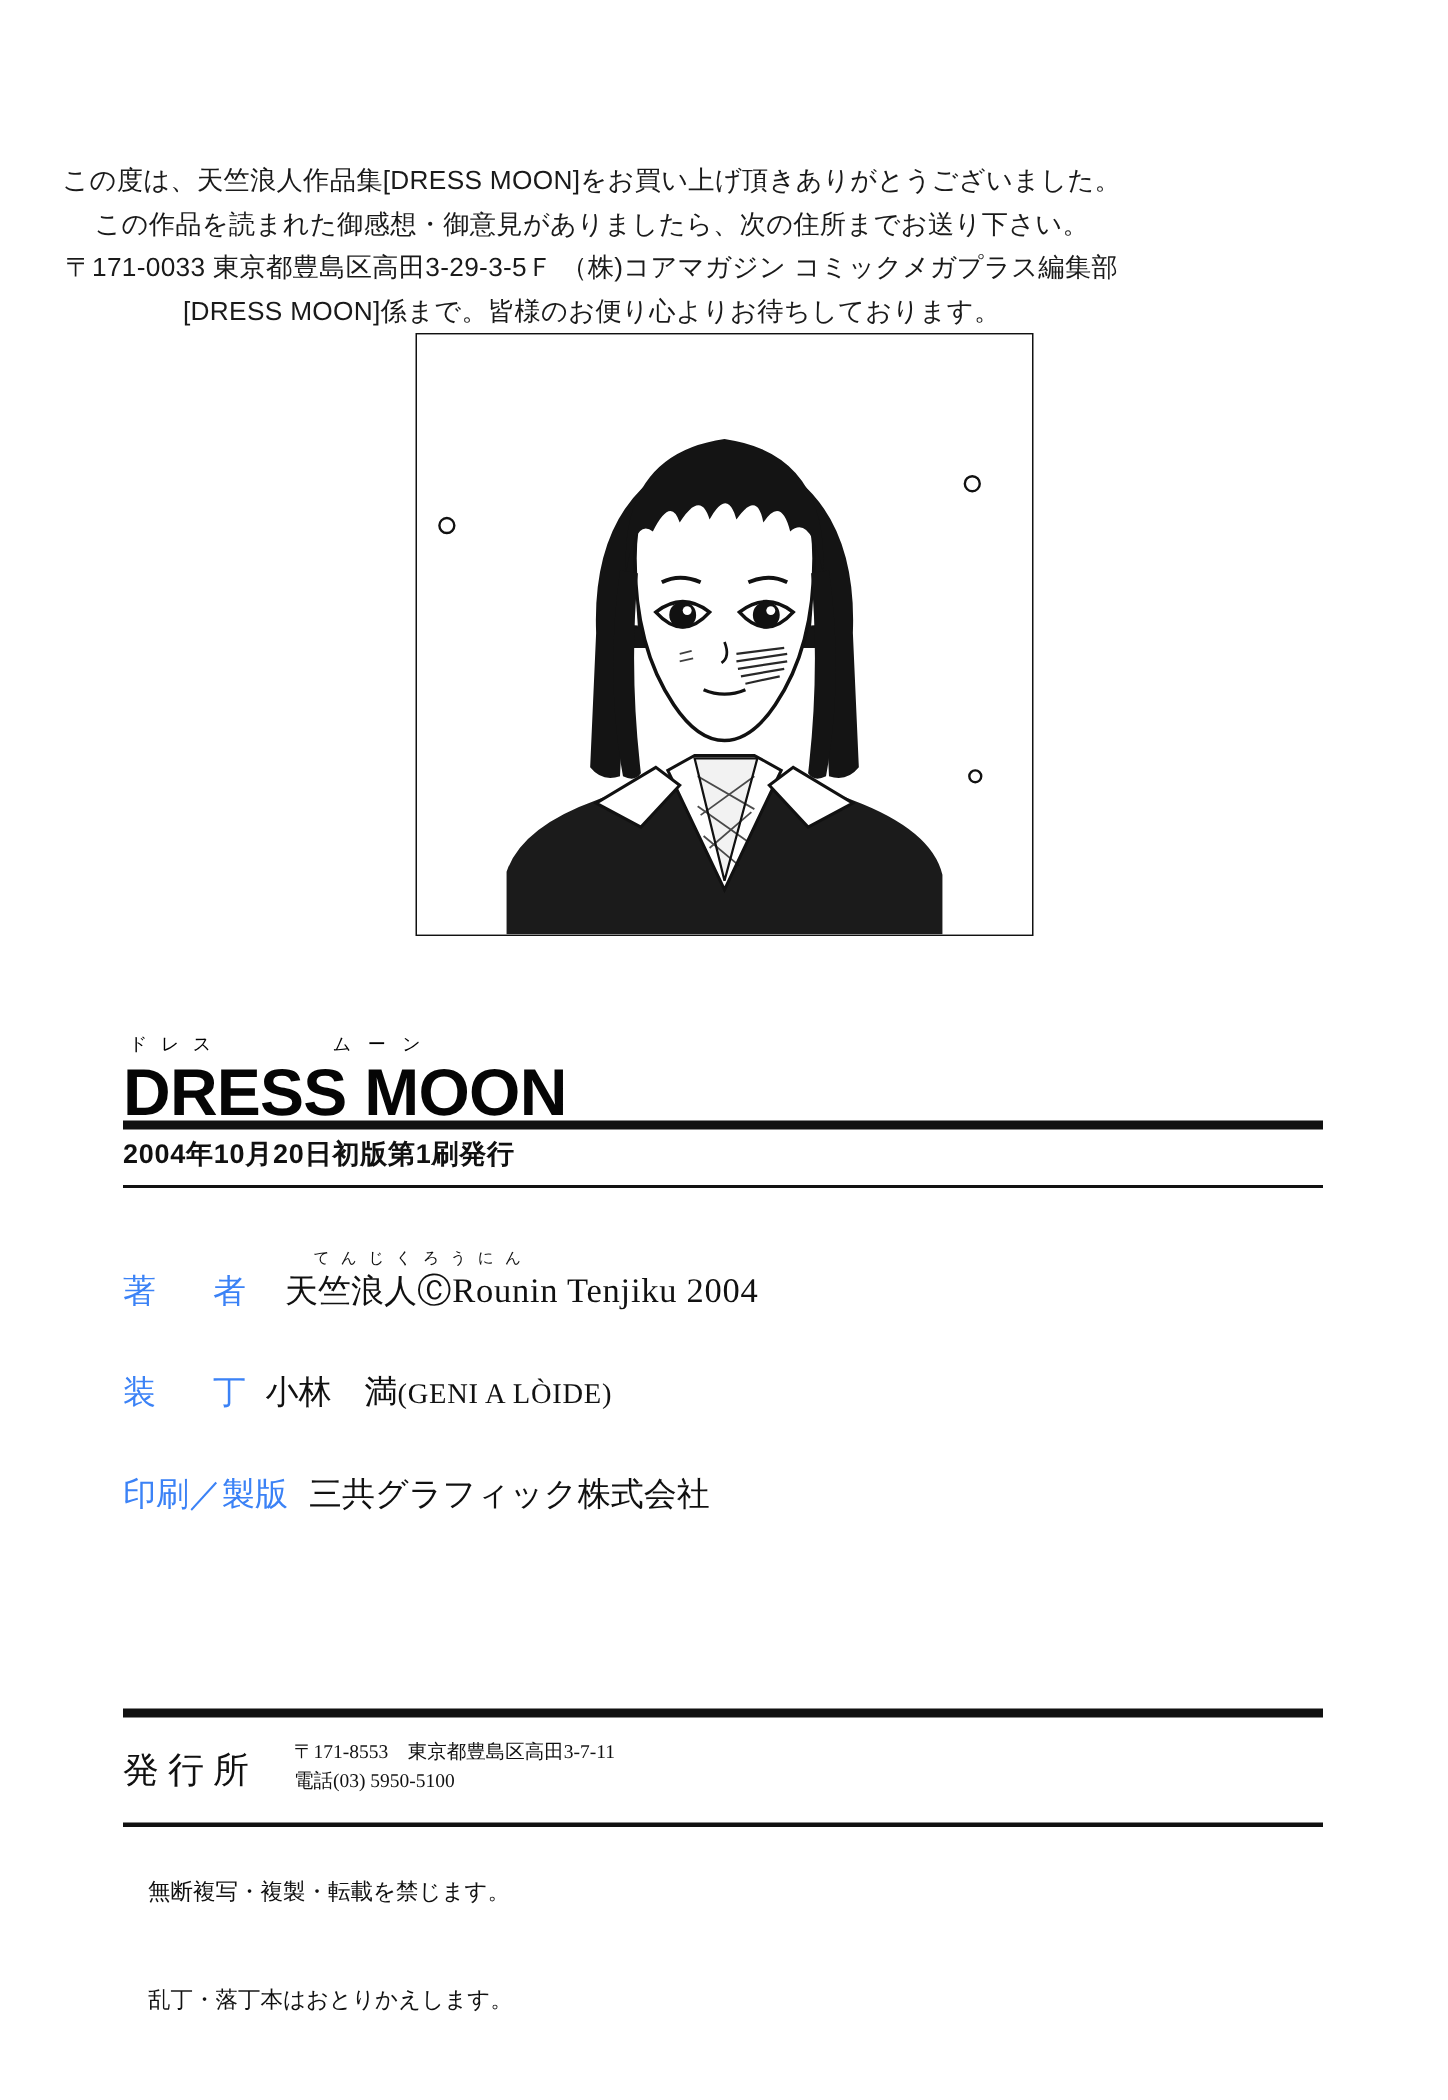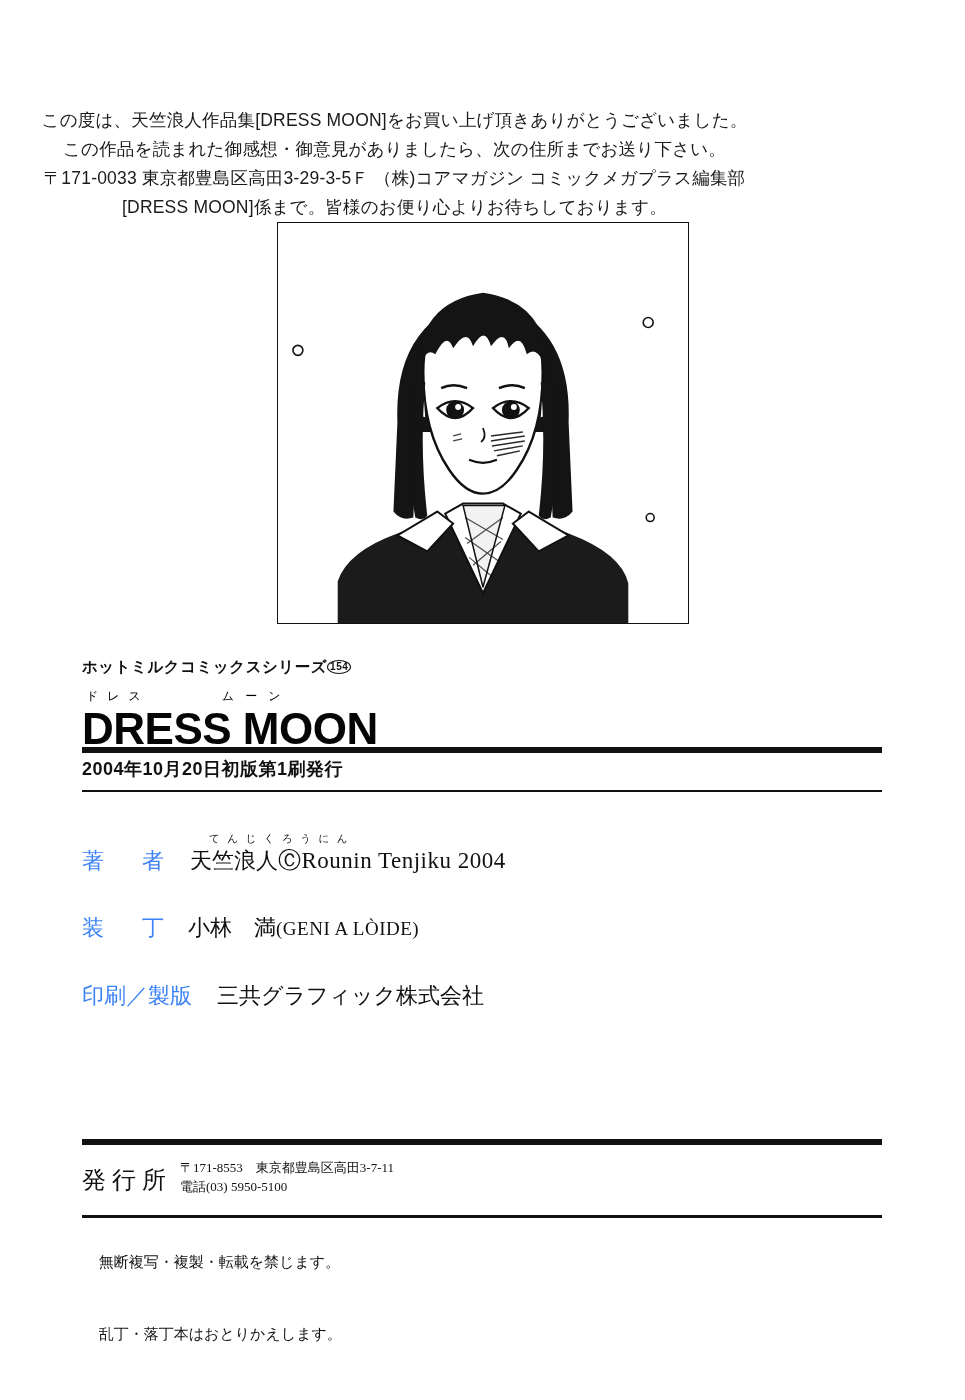--- a/index.html
+++ b/index.html
@@ -173,23 +173,23 @@
   }
   .ruby-over {
     position: absolute;
     top: -13px;
     left: 127px;
     font-size: 10.5px;
     letter-spacing: 7.5px;
     color: #111;
   }
   .row-author .credit-value { margin-left: 18px; }
-  .row-design .credit-value { margin-left: 16px; }
+  .row-design .credit-value { margin-left: 5px; }
   .row-pub .credit-value { margin-left: 18px; }
-  .row-print .credit-value { margin-left: 25px; }
+  .row-print .credit-value { margin-left: 14px; }
   .label-print {
     font-size: 22px;
     letter-spacing: 0px;
   }
   .label-pub {
     font-size: 22px;
     letter-spacing: 8px;
   }
 
   
@@ -203,21 +203,21 @@
   .pub-label {
     position: absolute;
     left: 0;
     top: 10px;
     font-size: 24px;
     letter-spacing: 6px;
     color: #111;
   }
   .pub-address {
     position: absolute;
-    left: 98px;
+    left: 114px;
     top: 4px;
     font-size: 13px;
     line-height: 19px;
     color: #111;
     white-space: pre;
   }
   .pub-address .serif {
     font-family: "Liberation Serif", serif;
   }
   .pub-company {
@@ -320,23 +320,20 @@
         </g>
 
         <circle cx="372" cy="100" r="5" fill="none" stroke="#111" stroke-width="1.6"></circle>
         <circle cx="20" cy="128" r="5" fill="none" stroke="#111" stroke-width="1.6"></circle>
         <circle cx="374" cy="296" r="4" fill="none" stroke="#111" stroke-width="1.6"></circle>
         <circle cx="200" cy="44" r="4" fill="#ffffff"></circle>
       </svg>
     </div>
   </div>
 
-  <div class="series-line">
-    <span>ホットミルクコミックスシリーズ</span><span class="circ">154</span>
-  </div>
 
   <div class="title-wrap">
     <div class="ruby-row">
       <span>ドレス</span><span class="r2">ムーン</span>
     </div>
     <div class="big-title">DRESS MOON</div>
   </div>
 
   <div class="rule rule-thick-1"></div>
 

